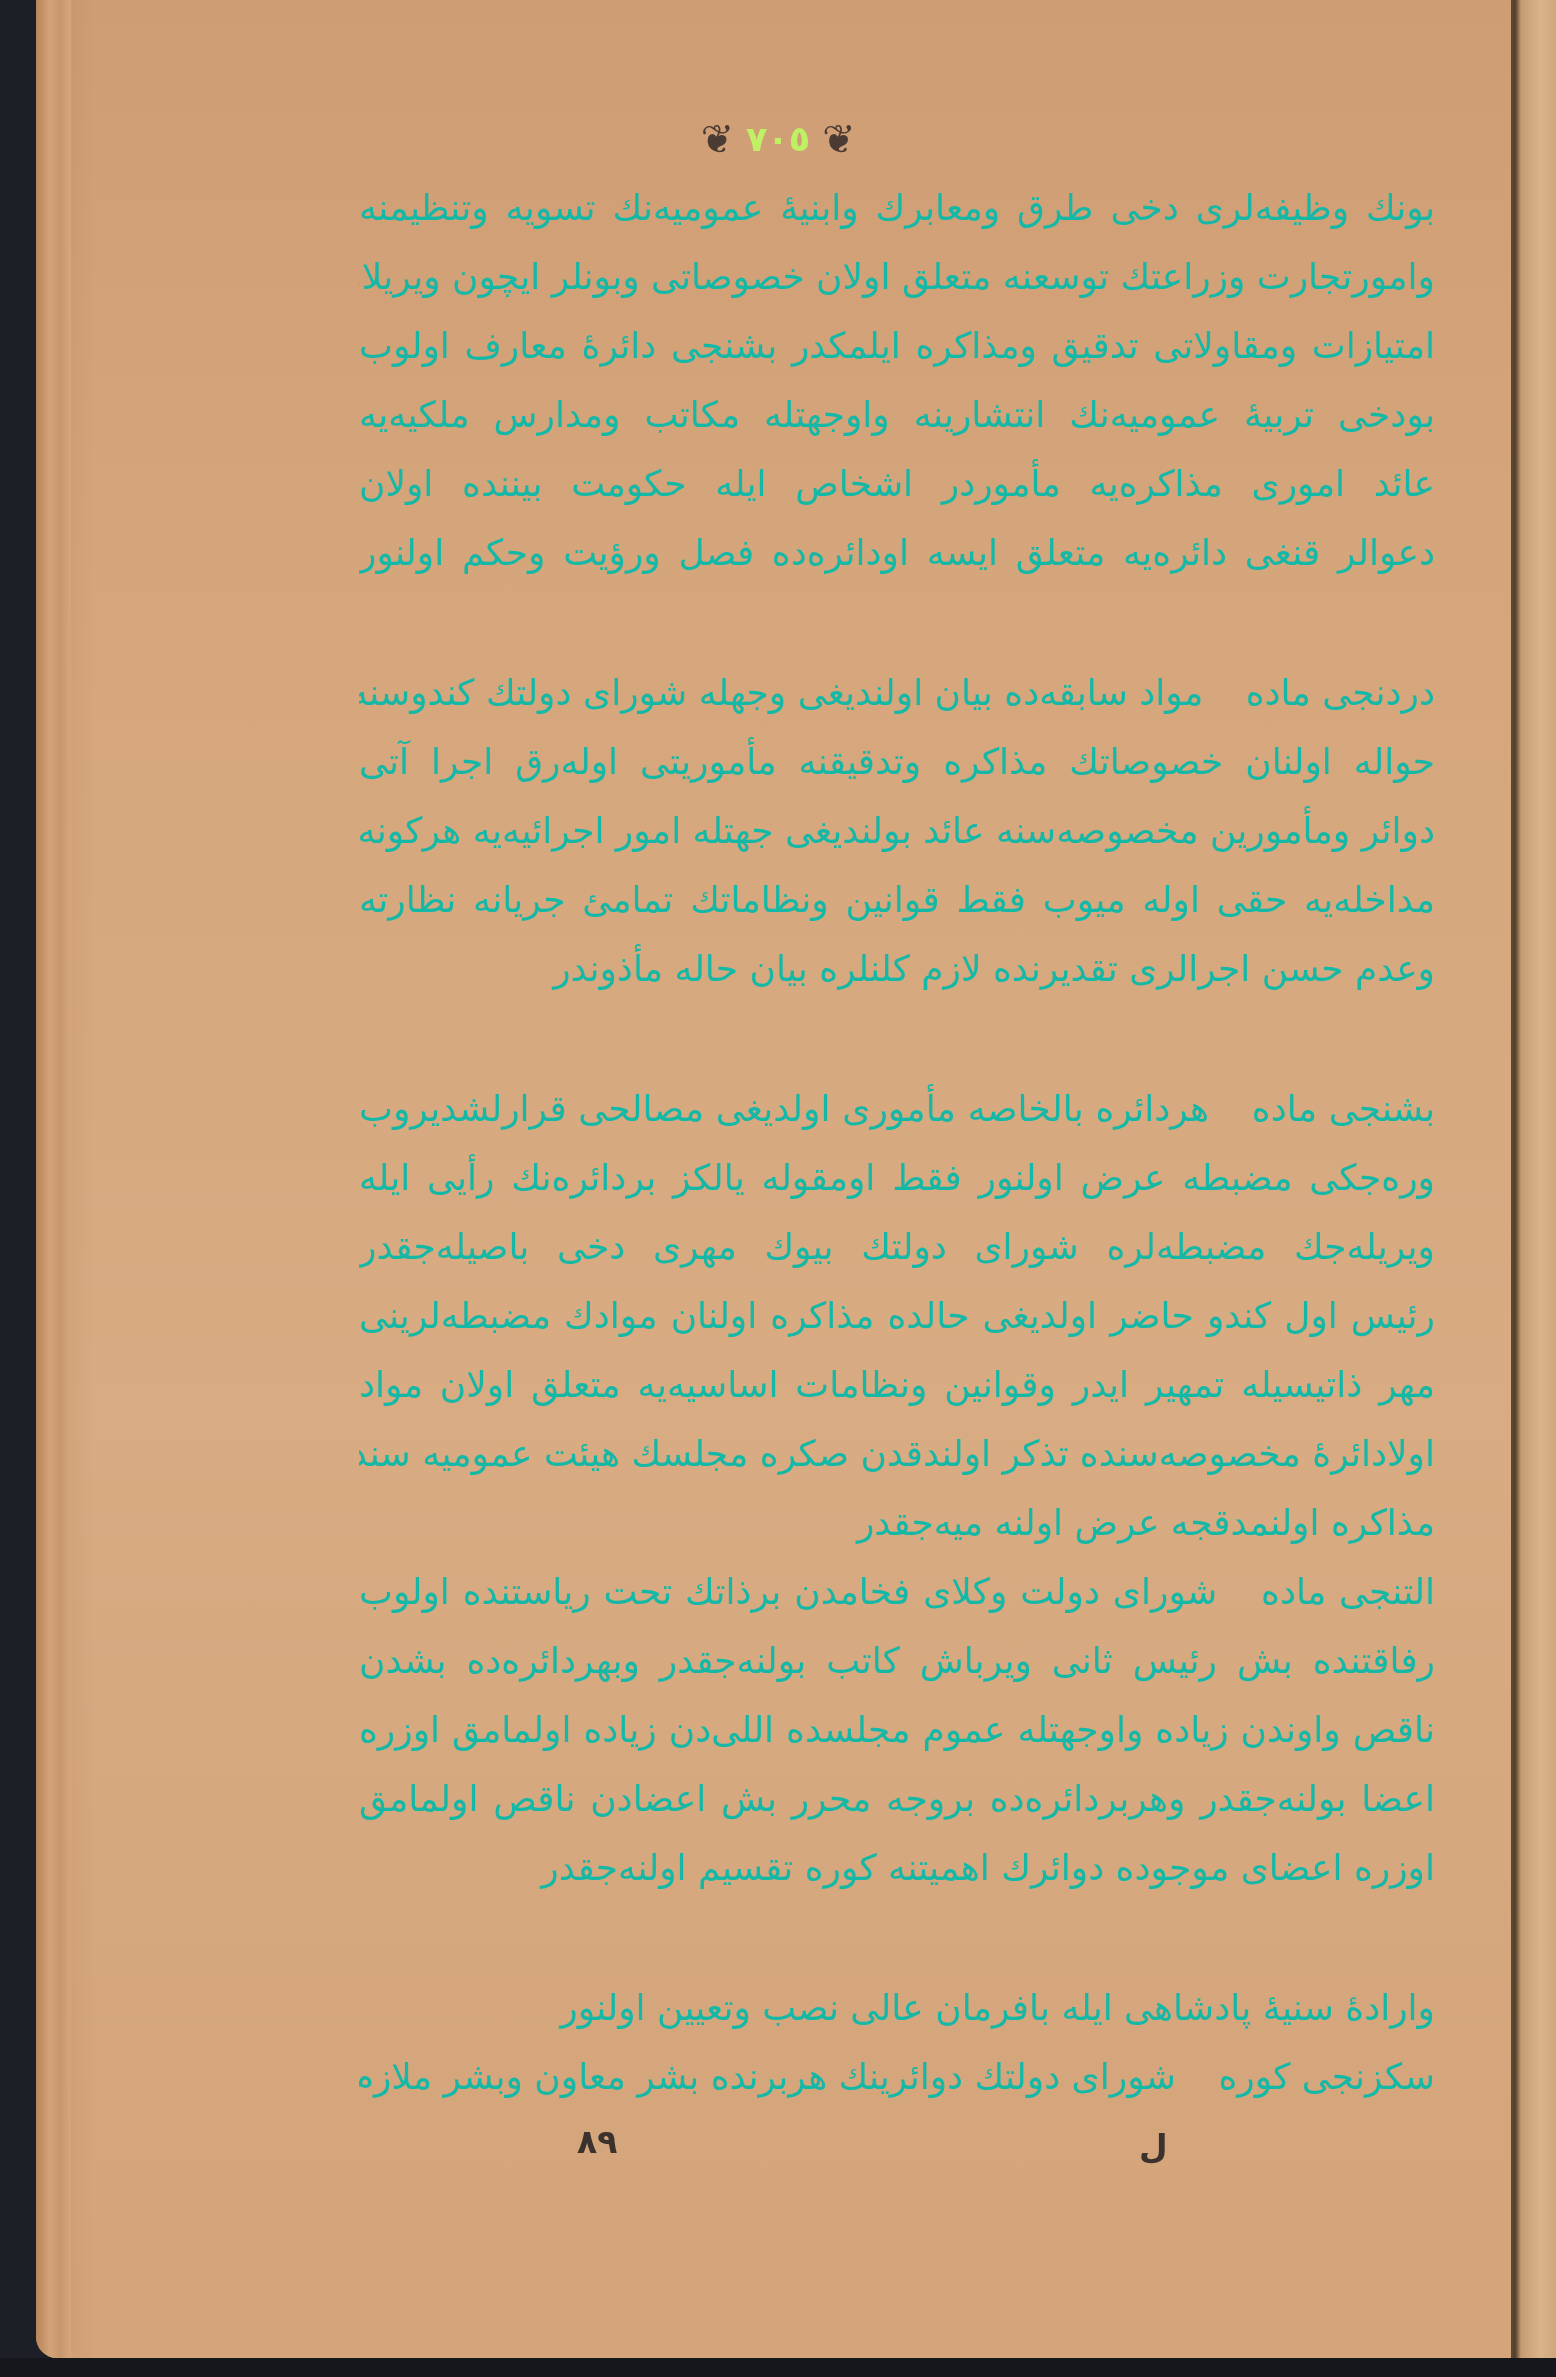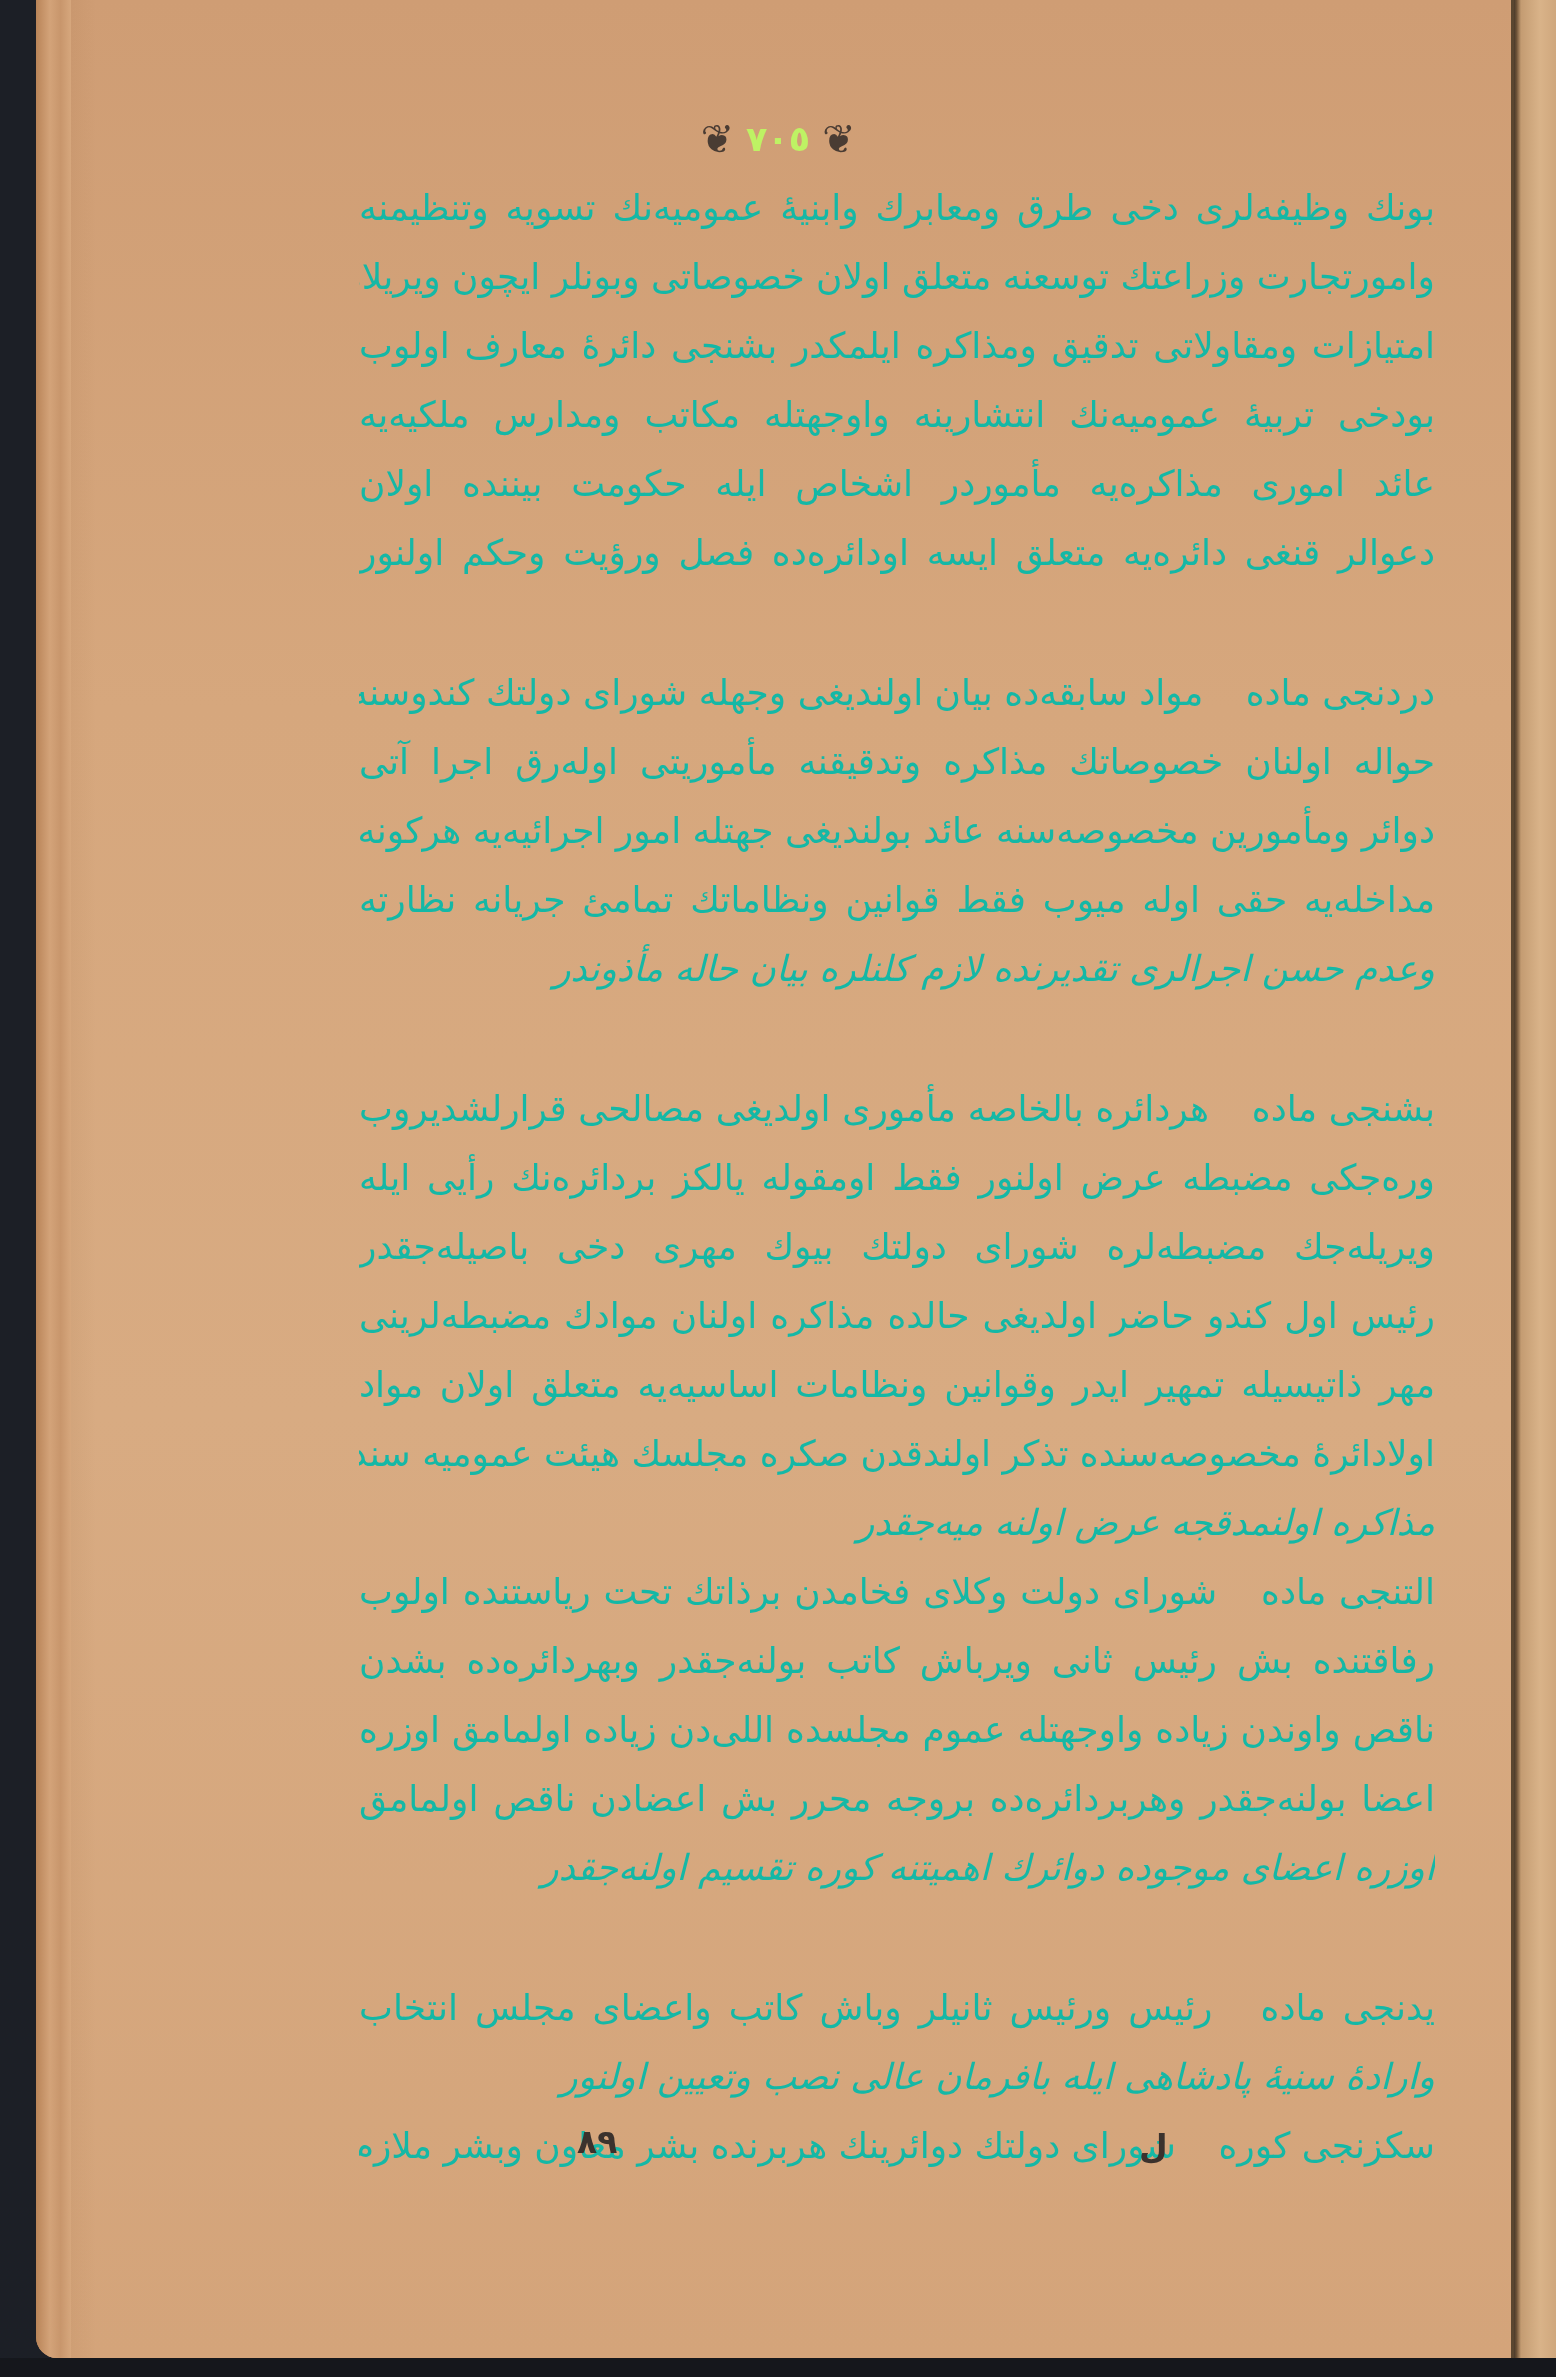--- a/index.html
+++ b/index.html
@@ -97,21 +97,20 @@
       height: 69px;
       line-height: 69px;
       font-size: 36px;
       text-align: justify;
       text-align-last: justify;
       white-space: nowrap;
       overflow: hidden;
     }
     .line.last {
       text-align-last: right;
-      font-style: italic;
     }
     .paragraph-gap {
       height: 71px;
     }
     .article-label {
       margin-left: 31px;
     }
     .footer {
       position: absolute;
       top: 2122px;
@@ -194,24 +193,20 @@
         <span>شوراى دولت وكلاى فخامدن برذاتك تحت رياستنده اولوب</span>
       </div>
       <div class="line">رفاقتنده بش رئيس ثانى ويرباش كاتب بولنه‌جقدر وبهردائره‌ده بشدن</div>
       <div class="line">ناقص واوندن زياده واوجهتله عموم مجلسده اللى‌دن زياده اولمامق اوزره</div>
       <div class="line">اعضا بولنه‌جقدر وهربردائره‌ده بروجه محرر بش اعضادن ناقص اولمامق</div>
       <div class="line last">اوزره اعضاى موجوده دوائرك اهميتنه كوره تقسيم اولنه‌جقدر</div>
     </div>
     <div class="paragraph-gap"></div>
 
     <div>
-      <div class="line">
-        <span class="article-label">يدنجى ماده</span>
-        <span>رئيس ورئيس ثانيلر وباش كاتب واعضاى مجلس انتخاب</span>
-      </div>
       <div class="line last">وارادهٔ سنيهٔ پادشاهى ايله بافرمان عالى نصب وتعيين اولنور</div>
     </div>
 
     <div>
       <div class="line">
         <span class="article-label">سكزنجى كوره</span>
         <span>شوراى دولتك دوائرينك هربرنده بشر معاون وبشر ملازم</span>
       </div>
     </div>
   </div>

